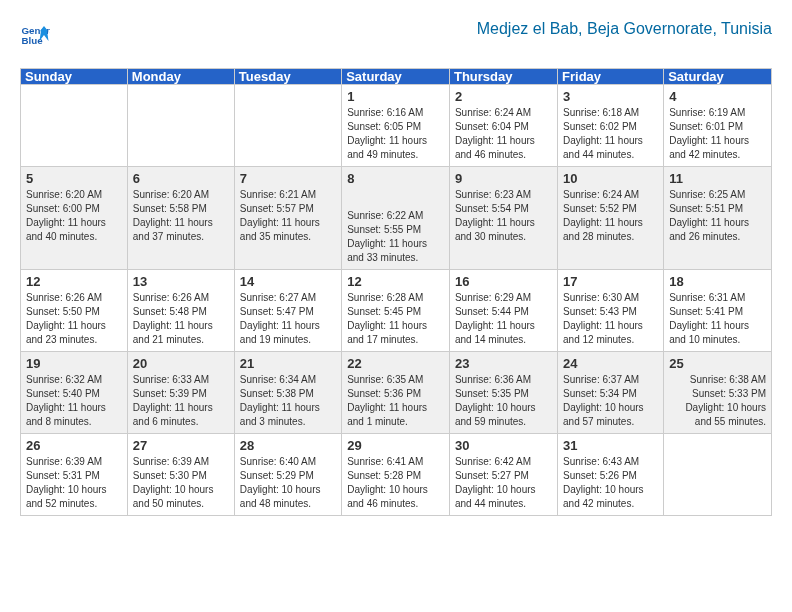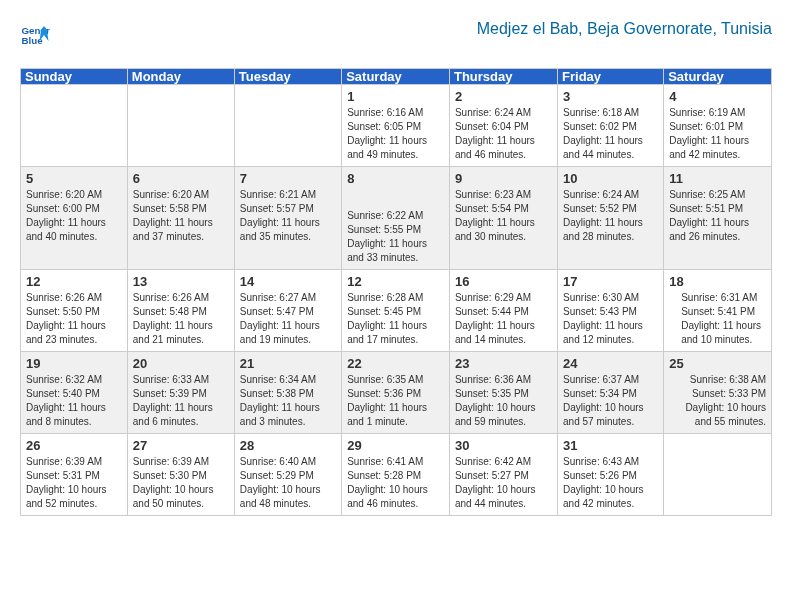--- a/index.html
+++ b/index.html
@@ -221,21 +221,21 @@
 Daylight: 11 hours and 14 minutes.</div>
         </td>
         <td>
           <span class="day-num">17</span>
           <div class="day-info" style="white-space: pre-line;">Sunrise: 6:30 AM
 Sunset: 5:43 PM
 Daylight: 11 hours and 12 minutes.</div>
         </td>
         <td>
           <span class="day-num">18</span>
-          <div class="day-info" style="white-space: pre-line; margin-left: 12px;">Sunrise: 6:31 AM
+          <div class="day-info" style="white-space: pre-line;">Sunrise: 6:31 AM
 Sunset: 5:41 PM
 Daylight: 11 hours and 10 minutes.</div>
         </td>
       </tr>
       <tr class="row-shade">
         <td>
           <span class="day-num">19</span>
           <div class="day-info" style="white-space: pre-line;">Sunrise: 6:32 AM
 Sunset: 5:40 PM
 Daylight: 11 hours and 8 minutes.</div>

